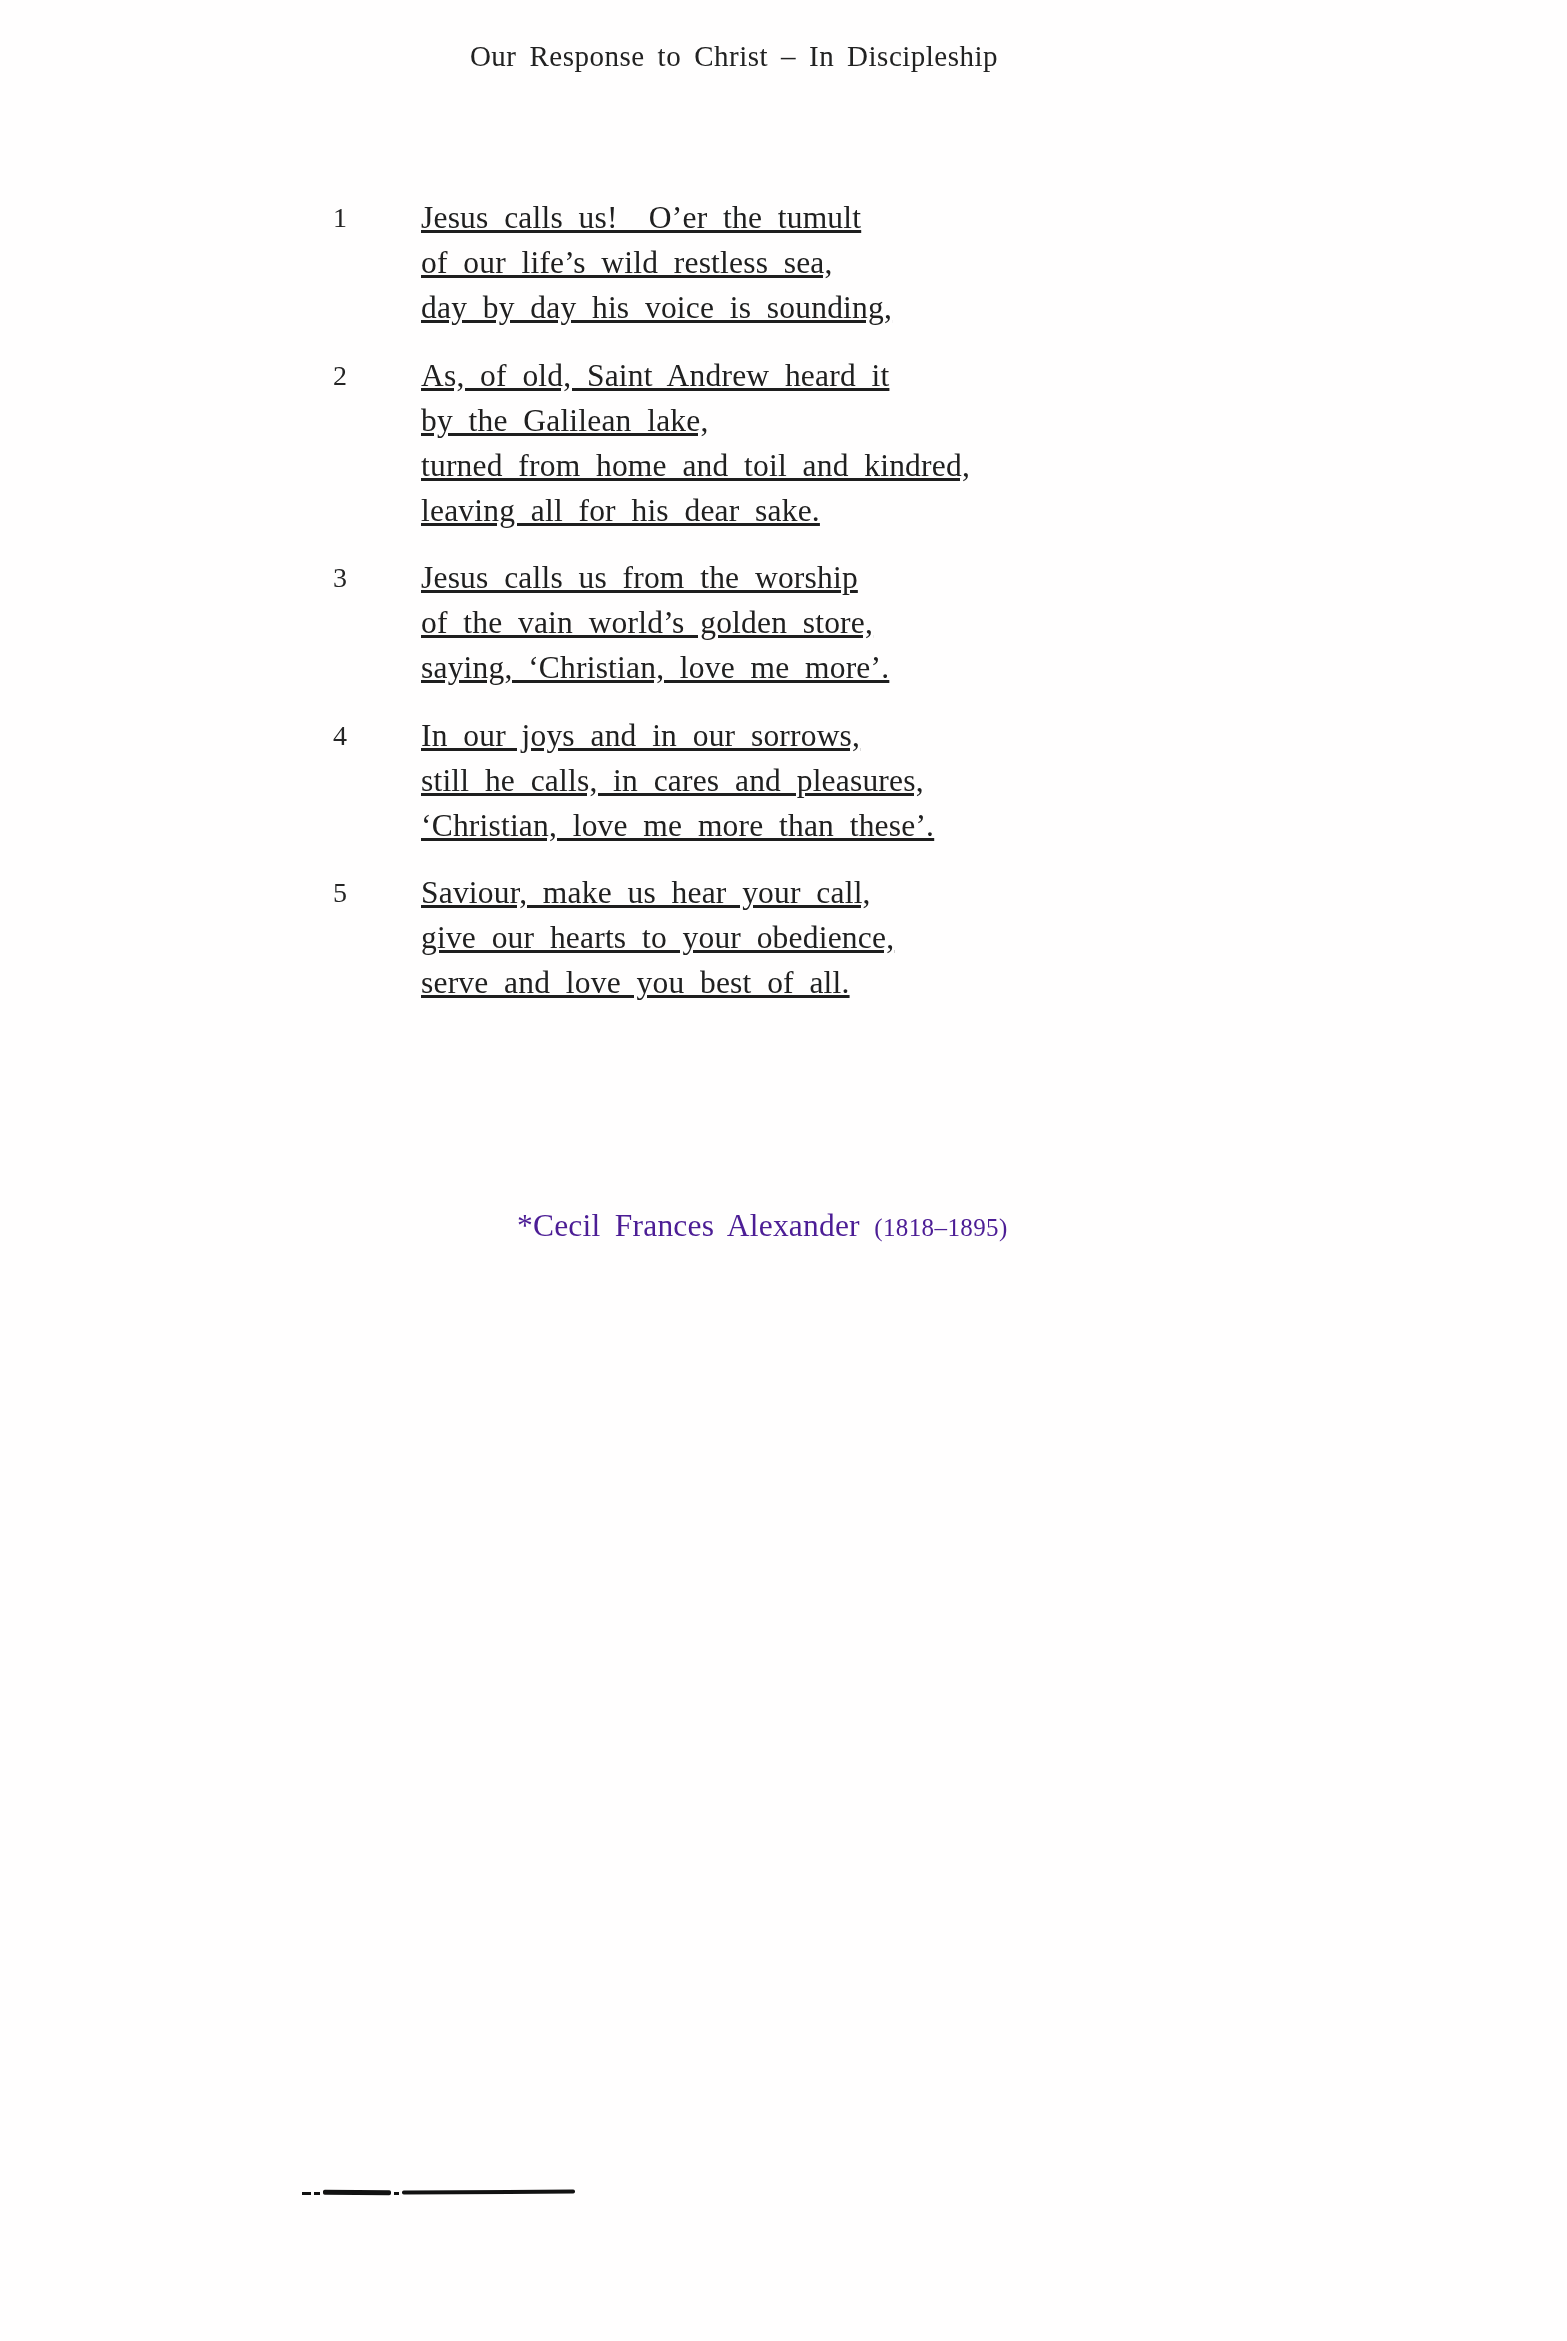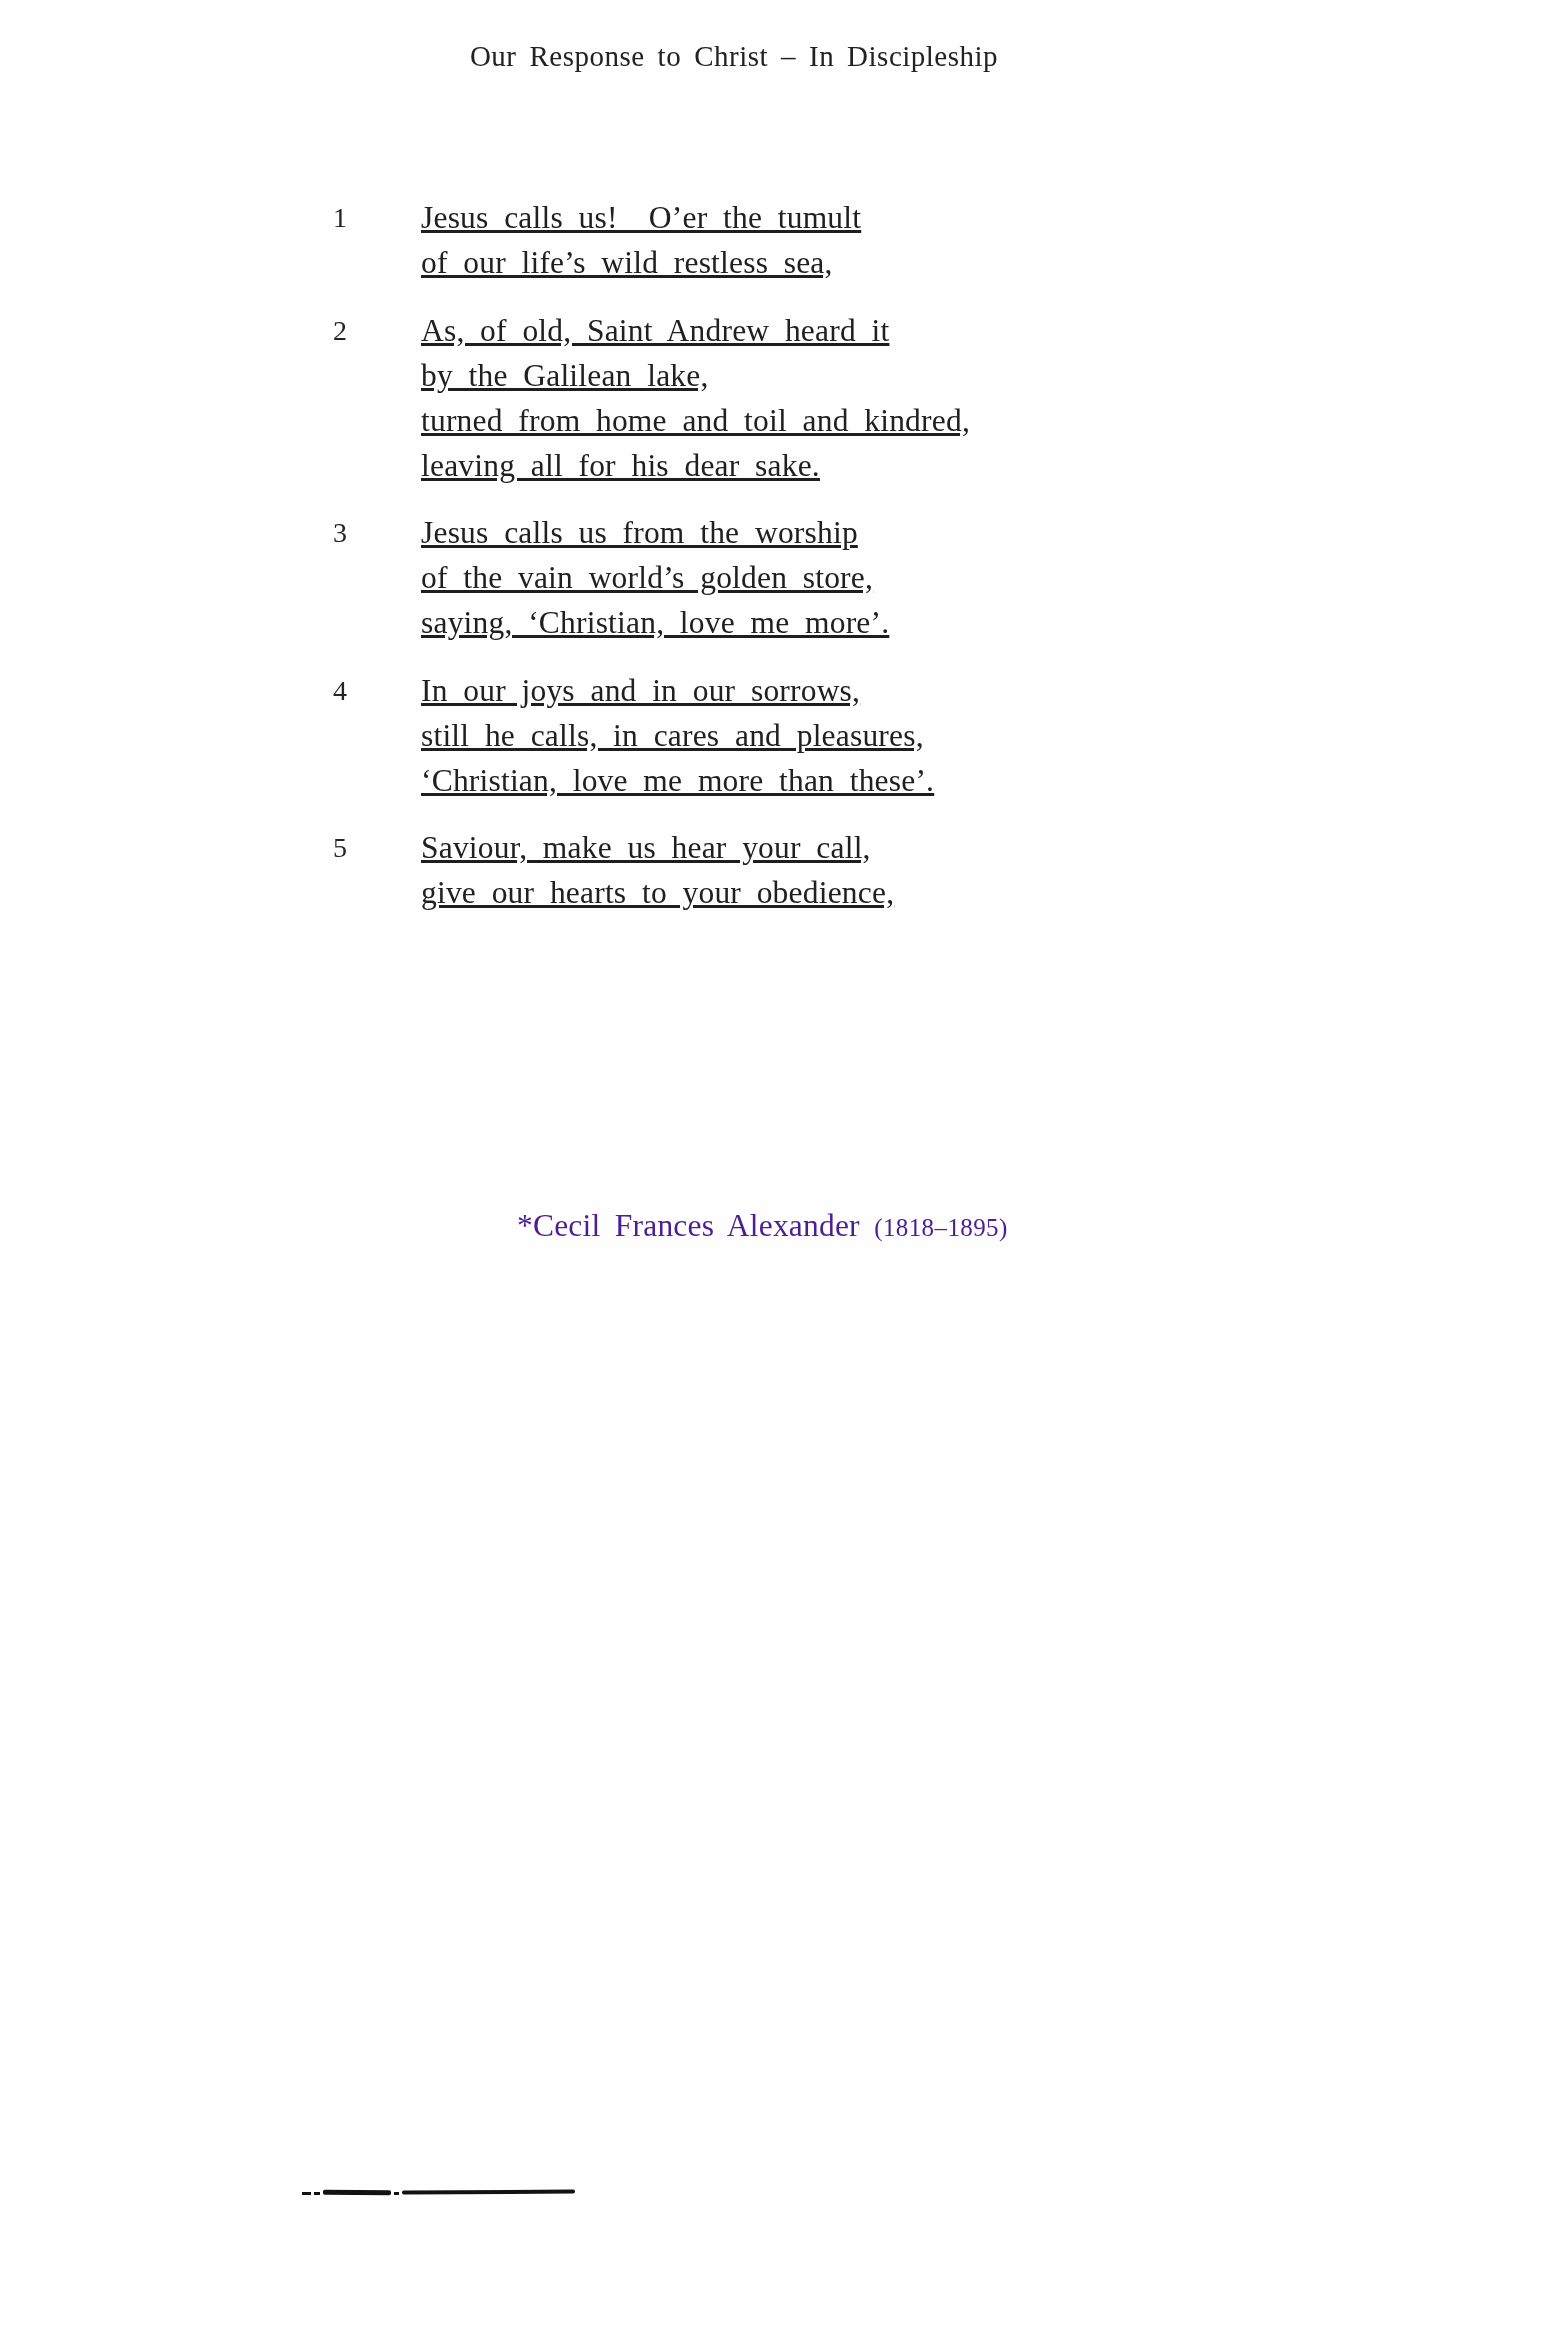--- a/index.html
+++ b/index.html
@@ -89,20 +89,21 @@
 
   <div class="heading">Our Response to Christ – In Discipleship</div>
 
   <section class="verses">
 
     <div class="verse">
       <span class="vnum">1</span>
       <div class="vlines">
         <div class="vline">Jesus calls us!  O’er the tumult</div>
         <div class="vline">of our life’s wild restless sea,</div>
+        <div class="vline">day by day his voice is sounding,</div>
       </div>
     </div>
 
     <div class="verse">
       <span class="vnum">2</span>
       <div class="vlines">
         <div class="vline">As, of old, Saint Andrew heard it</div>
         <div class="vline">by the Galilean lake,</div>
         <div class="vline">turned from home and toil and kindred,</div>
         <div class="vline">leaving all for his dear sake.</div>
@@ -125,20 +126,21 @@
         <div class="vline">still he calls, in cares and pleasures,</div>
         <div class="vline">‘Christian, love me more than these’.</div>
       </div>
     </div>
 
     <div class="verse">
       <span class="vnum">5</span>
       <div class="vlines">
         <div class="vline">Saviour, make us hear your call,</div>
         <div class="vline">give our hearts to your obedience,</div>
+        <div class="vline">serve and love you best of all.</div>
       </div>
     </div>
 
   </section>
 
   <div class="attribution">
     <span>*Cecil Frances Alexander</span>
     <span class="dates">(1818–1895)</span>
   </div>
 

